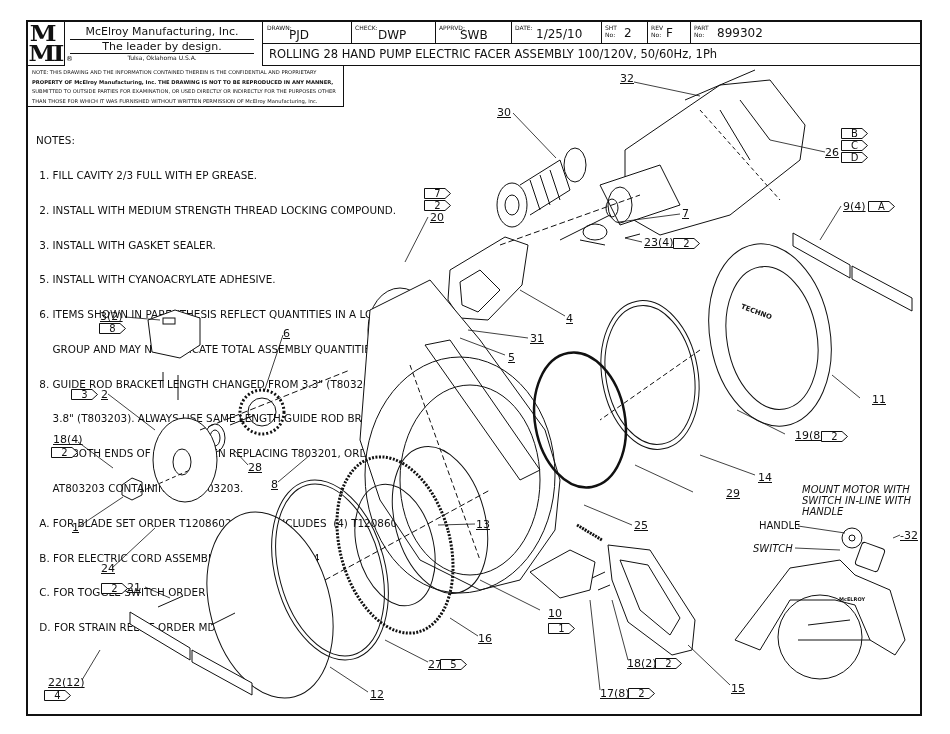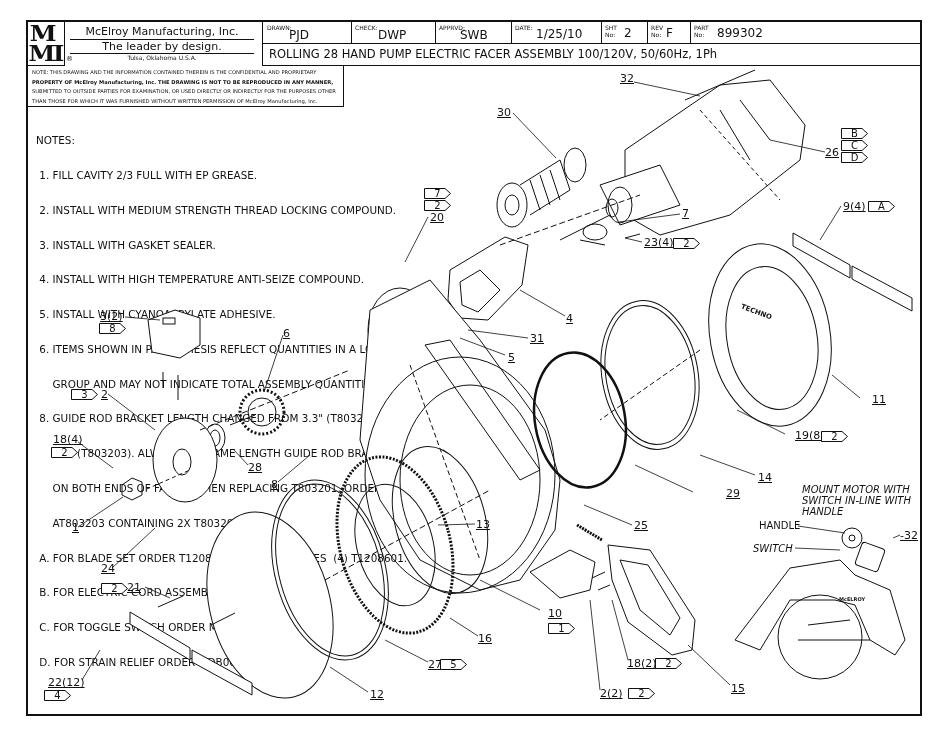--- a/index.html
+++ b/index.html
@@ -84,21 +84,20 @@
       <div>SUBMITTED TO OUTSIDE PARTIES FOR EXAMINATION, OR USED DIRECTLY OR INDIRECTLY FOR THE PURPOSES OTHER</div>
       <div>THAN THOSE FOR WHICH IT WAS FURNISHED WITHOUT WRITTEN PERMISSION OF McElroy Manufacturing, Inc.</div>
     </div>
   </div>
 
   <div id="notes">
     <div>NOTES:</div>
     <div> 1. FILL CAVITY 2/3 FULL WITH EP GREASE.</div>
     <div> 2. INSTALL WITH MEDIUM STRENGTH THREAD LOCKING COMPOUND.</div>
     <div> 3. INSTALL WITH GASKET SEALER.</div>
-    <div> 4. INSTALL WITH HIGH TEMPERATURE ANTI-SEIZE COMPOUND.</div>
     <div> 5. INSTALL WITH CYANOACRYLATE ADHESIVE.</div>
     <div> 6. ITEMS SHOWN IN PARENTHESIS REFLECT QUANTITIES IN A LOCAL</div>
     <div>     GROUP AND MAY NOT INDICATE TOTAL ASSEMBLY QUANTITIES.</div>
     <div> 8. GUIDE ROD BRACKET LENGTH CHANGED FROM 3.3" (T803201) TO</div>
     <div>     3.8" (T803203). ALWAYS USE SAME LENGTH GUIDE ROD BRACKET</div>
     <div>     ON BOTH ENDS OF FACER. WHEN REPLACING T803201, ORDER KIT</div>
     <div>     AT803203 CONTAINING 2X T803203.</div>
     <div> A. FOR BLADE SET ORDER T1208602 WHICH INCLUDES  (4) T1208601.</div>
     <div> B. FOR ELECTRIC CORD ASSEMBLY ORDER MDB00124</div>
     <div> C. FOR TOGGLE SWITCH ORDER MDB00123</div>
@@ -289,21 +288,21 @@
 <div class="callout" style="left:694px;top:488px;margin-left:32px;">29</div>
 <div class="callout" style="left:476px;top:519px;">13</div>
 <div class="callout" style="left:634px;top:520px;">25</div>
 <div class="callout" style="left:548px;top:608px;">10</div>
 <div class="callout" style="left:478px;top:633px;">16</div>
 <div class="callout" style="left:127px;top:582px;">21</div>
 <div class="callout" style="left:428px;top:659px;">27</div>
 <div class="callout" style="left:370px;top:689px;">12</div>
 <div class="callout" style="left:48px;top:677px;">22(12)</div>
 <div class="callout" style="left:627px;top:658px;">18(2)</div>
-<div class="callout" style="left:600px;top:688px;">2(2)</div>
+<div class="callout" style="left:600px;top:688px;">17(8)</div>
 <div class="callout" style="left:731px;top:683px;">15</div>
 <div class="callout" style="left:900px;top:530px;">-32</div>
 
 <div class="flag" style="left:841px;top:128px;width:27px;"><svg width="27" height="11">
       <polygon points="0.5,0.5 21,0.5 26.5,5.5 21,10.5 0.5,10.5" fill="#fff" stroke="#111"></polygon>
     </svg><span>B</span></div>
 <div class="flag" style="left:841px;top:140px;width:27px;"><svg width="27" height="11">
       <polygon points="0.5,0.5 21,0.5 26.5,5.5 21,10.5 0.5,10.5" fill="#fff" stroke="#111"></polygon>
     </svg><span>C</span></div>
 <div class="flag" style="left:841px;top:152px;width:27px;"><svg width="27" height="11">

